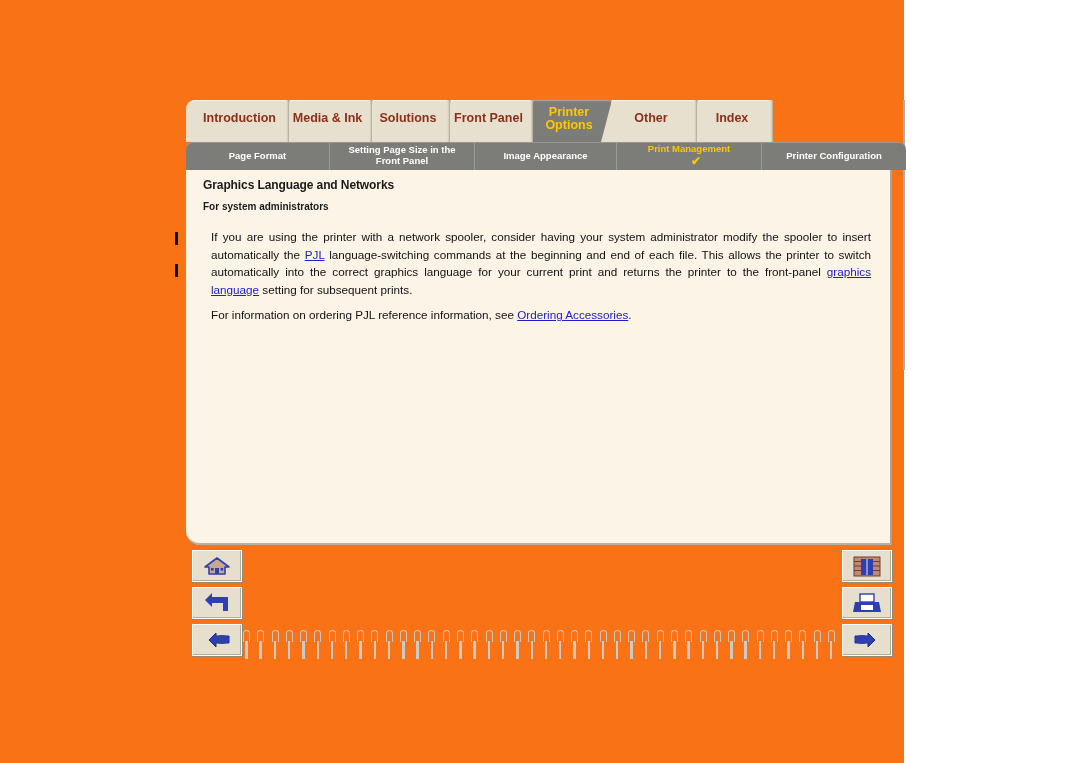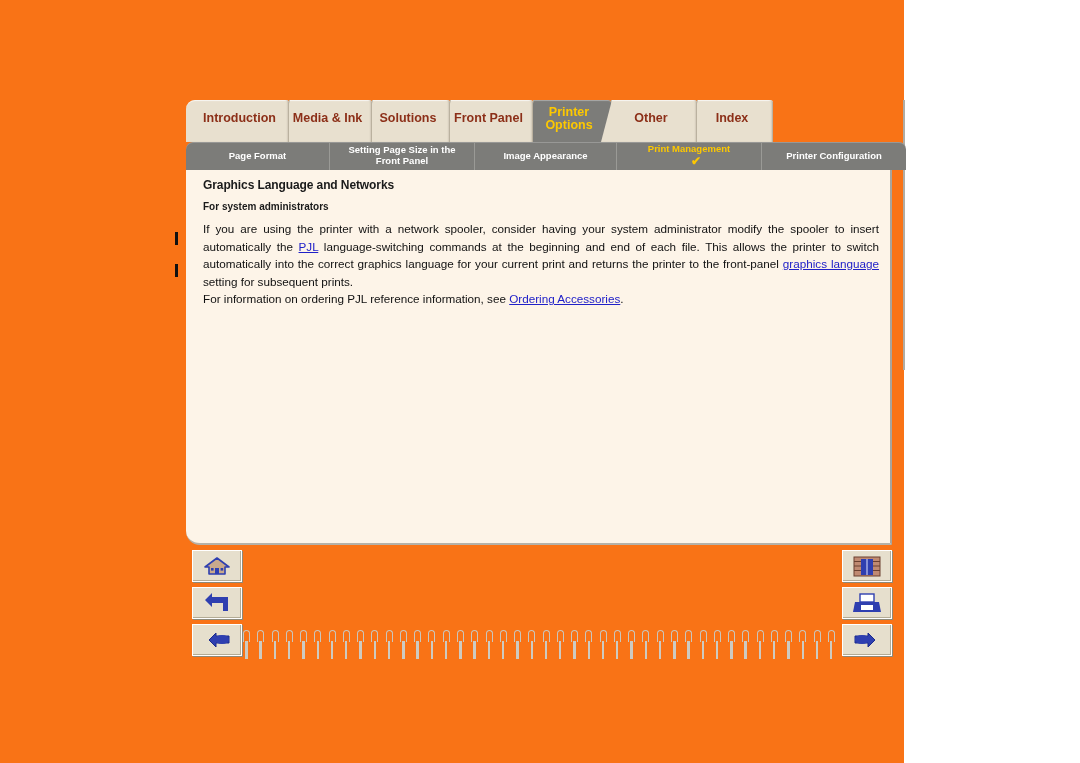--- a/index.html
+++ b/index.html
@@ -153,21 +153,21 @@
   }
   #body-copy {
     position: absolute;
     left: 17px;
     top: 50px;
     width: 676px;
     font-size: 11.7px;
     color: #111111;
     line-height: 17.6px;
   }
-  #body-copy p { margin: 0; }
+  #body-copy p { margin: 8px; }
   #body-copy p.justified {
     text-align: justify;
     text-justify: inter-word;
   }
   #body-copy a {
     color: #2020c8;
     text-decoration: underline;
   }
 
   

